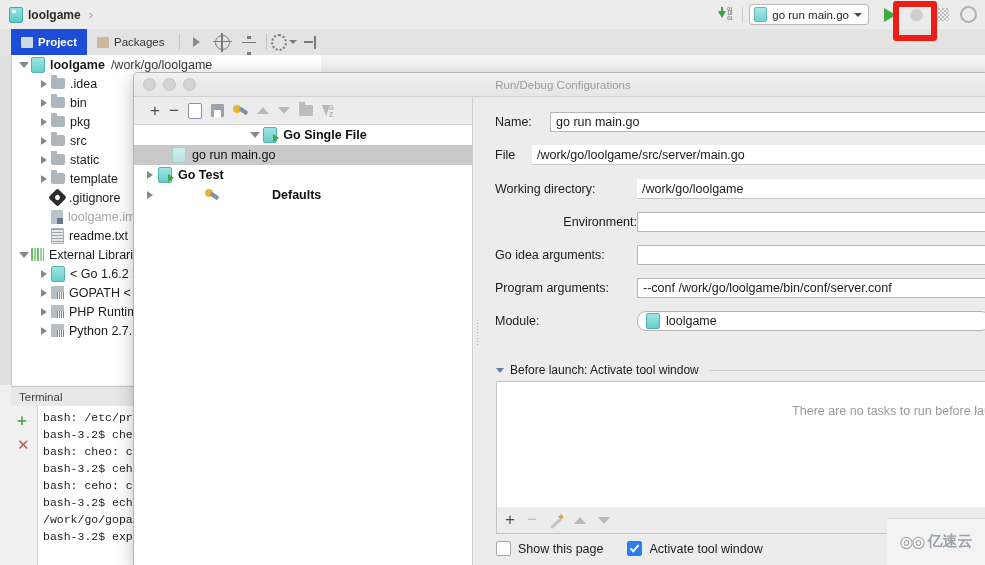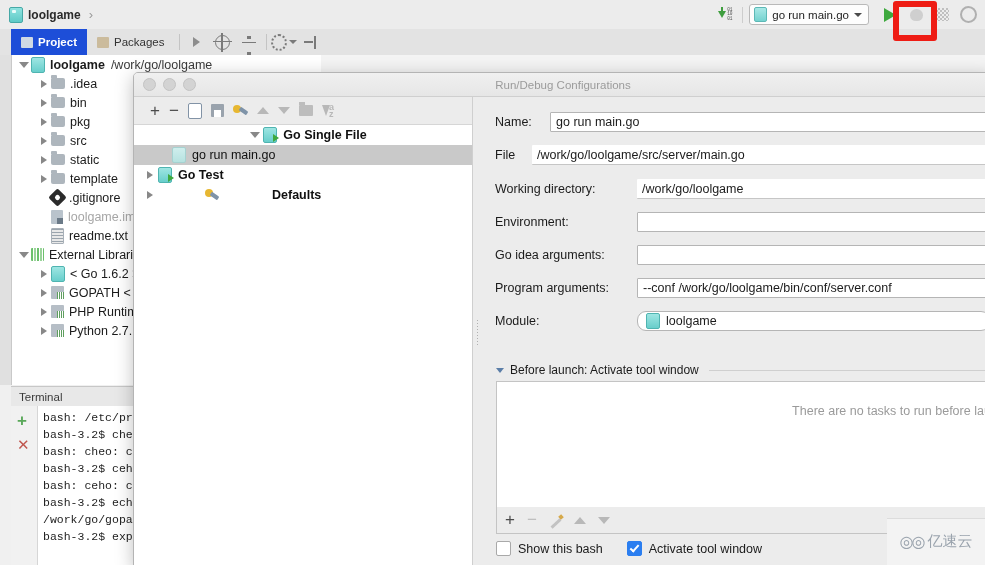--- a/index.html
+++ b/index.html
@@ -272,21 +272,21 @@
   .cbox{width:13px;height:13px;border:1px solid #a9a9a9;background:#fff;border-radius:2px;}
   .cbox.on{background:#2b7ef0;border-color:#2b7ef0;position:relative;}
   .cbox.on:after{content:"";position:absolute;left:4px;top:1px;width:3px;height:7px;border:solid #fff;border-width:0 2px 2px 0;transform:rotate(42deg);}
 
   .watermark{
     position:absolute; right:0px; bottom:0px; width:98px; height:47px;
     background:#f3f3f3; display:flex; align-items:center; justify-content:center; gap:4px;
     z-index:50;
   }
   .wm-cloud{ font-size:16px; color:#9aa3ad; letter-spacing:-2px;}
-  .wm-text{ font-size:15px; color:#9aa3ad; font-family:"DejaVu Sans","Liberation Sans",sans-serif;}
+  .wm-text{ font-size:15px; color:#9aa3ad; font-family:"DejaVu Sans","Liberation Sans",sans-serif;font-weight:bold;}
   .wm-line{position:absolute;left:0;top:0;width:98px;height:1px;background:#dcdcdc;}
 </style>
 </head>
 <body>
 
 <div class="root">
 
   <div class="ide">
 
     <div class="ide-topbar">
@@ -549,21 +549,21 @@
           <span class="flabel" style="width:37px;padding-left:13px;">File</span>
           <span class="finput flat" style="width:458px;">/work/go/loolgame/src/server/main.go</span>
         </div>
 
         <div class="frow" style="margin-top:12px;">
           <span class="flabel" style="width:142px;padding-left:13px;">Working directory:</span>
           <span class="finput flat" style="width:353px;">/work/go/loolgame</span>
         </div>
 
         <div class="frow" style="margin-top:11px;">
-          <span class="flabel" style="width:142px;padding-left:13px;">Environment:</span>
+          <span class="flabel" style="width:142px;padding-left:13px;text-align:right;">Environment:</span>
           <span class="finput" style="width:353px;"></span>
         </div>
 
         <div class="frow" style="margin-top:11px;">
           <span class="flabel" style="width:142px;padding-left:13px;">Go idea arguments:</span>
           <span class="finput" style="width:353px;"></span>
         </div>
 
         <div class="frow" style="margin-top:11px;">
           <span class="flabel" style="width:142px;padding-left:13px;">Program arguments:</span>
@@ -592,21 +592,21 @@
           <span class="tb-plus">+</span>
           <span class="tb-minus" style="color:#bdbdbd;">−</span>
           <span class="tt-pencil"></span>
           <span class="tb-up"></span>
           <span class="tb-dn"></span>
         </div>
 
         <div class="bottom-row">
           <span class="cb">
             <span class="cbox"></span>
-            <span>Show this bash</span>
+            <span>Show this page</span>
           </span>
           <span class="cb">
             <span class="cbox on"></span>
             <span>Activate tool window</span>
           </span>
         </div>
 
       </div>
     </div>
   </div>

